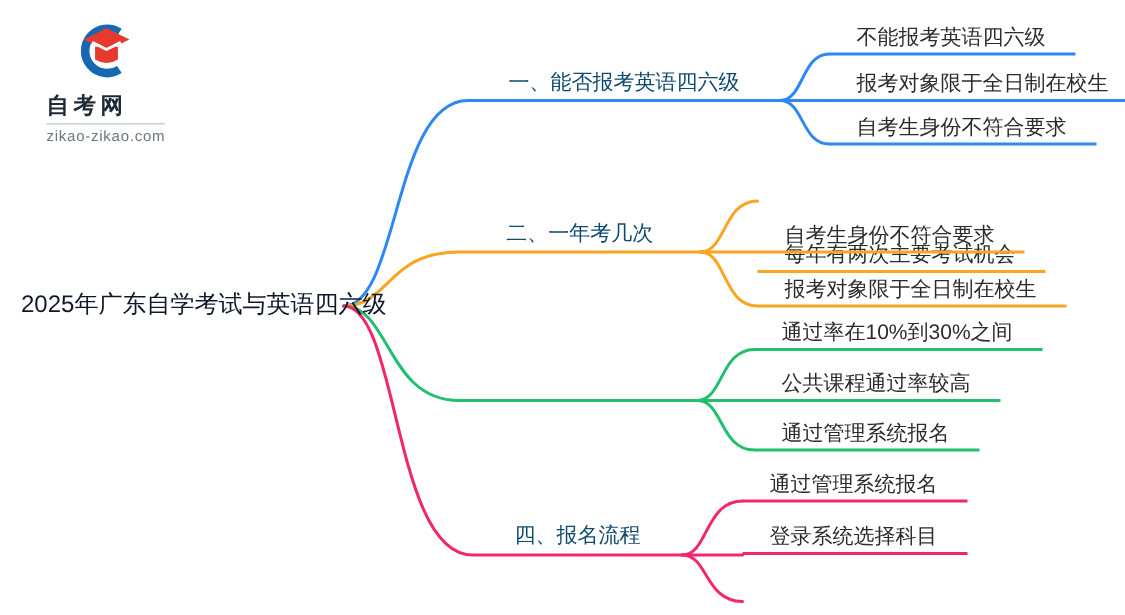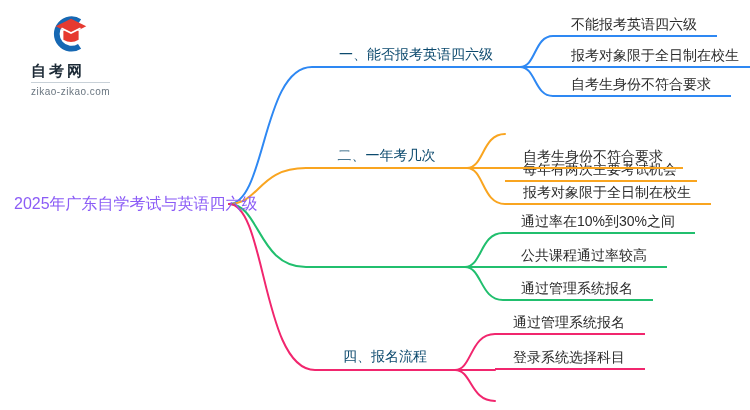--- a/index.html
+++ b/index.html
@@ -13,21 +13,21 @@
   
   .logo { position:absolute; left:31px; top:13px; display:flex; align-items:center; gap:9px;flex-direction:column; }
   .logo-txt { display:flex; flex-direction:column; }
   .logo-name { font-size:15px; font-weight:bold; color:#1c2a36; letter-spacing:3px; line-height:18px; }
   .logo-sep { height:1px; background:#c8d1d8; margin:2px 0 3px 0; }
   .logo-url { font-size:10px; color:#6a7680; letter-spacing:0.5px; }
 
   
   .central {
     position:absolute; left:14px; top:193px; font-size:16px; line-height:22px;
-    color:#8b5cf6; white-space:nowrap;
+    color:#0f172a; white-space:nowrap;
   }
 
   
   .blabel {
     position:absolute; font-size:14px; line-height:20px; height:22px;
     text-align:center; white-space:nowrap; color:#0c4a6e;
   }
 
   
   .child {

